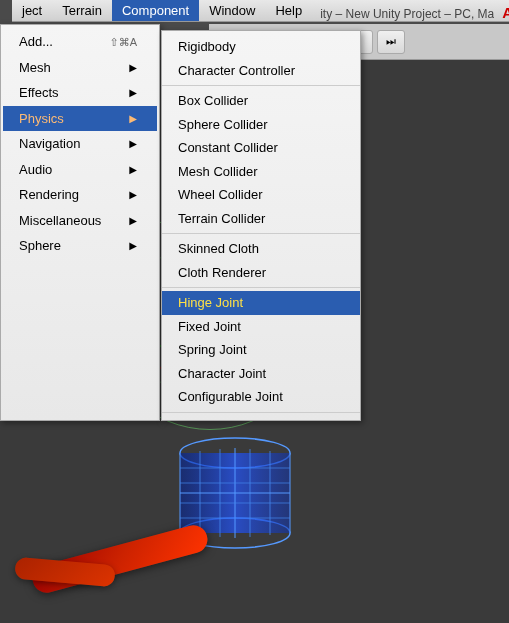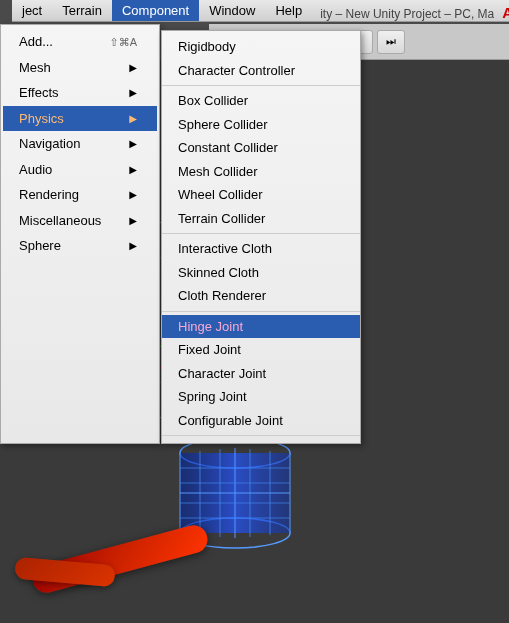--- a/index.html
+++ b/index.html
@@ -320,42 +320,39 @@
     </div>
     <div class="menu-item">
       <span>Wheel Collider</span>
     </div>
     <div class="menu-item">
       <span>Terrain Collider</span>
     </div>
     <div class="menu-l2-separator"></div>
 
     <div class="menu-item">
-      <span>Interactive Cloth</span>
-    </div>
-    <div class="menu-item">
       <span>Skinned Cloth</span>
     </div>
     <div class="menu-item">
       <span>Cloth Renderer</span>
     </div>
     <div class="menu-l2-separator"></div>
 
-    <div class="menu-item highlighted" style="background:#2a5db0;color:#f9a8d4;">
+    <div class="menu-item highlighted" style="background:#2a5db0;color:#fde047;">
       <span>Hinge Joint</span>
     </div>
     <div class="menu-item">
       <span>Fixed Joint</span>
     </div>
     <div class="menu-item">
+      <span>Spring Joint</span>
+    </div>
+    <div class="menu-item">
       <span>Character Joint</span>
     </div>
     <div class="menu-item">
-      <span>Spring Joint</span>
-    </div>
-    <div class="menu-item">
       <span>Configurable Joint</span>
     </div>
     <div class="menu-l2-separator"></div>
 
   </div>
 
 </div>
 
 </body></html>

